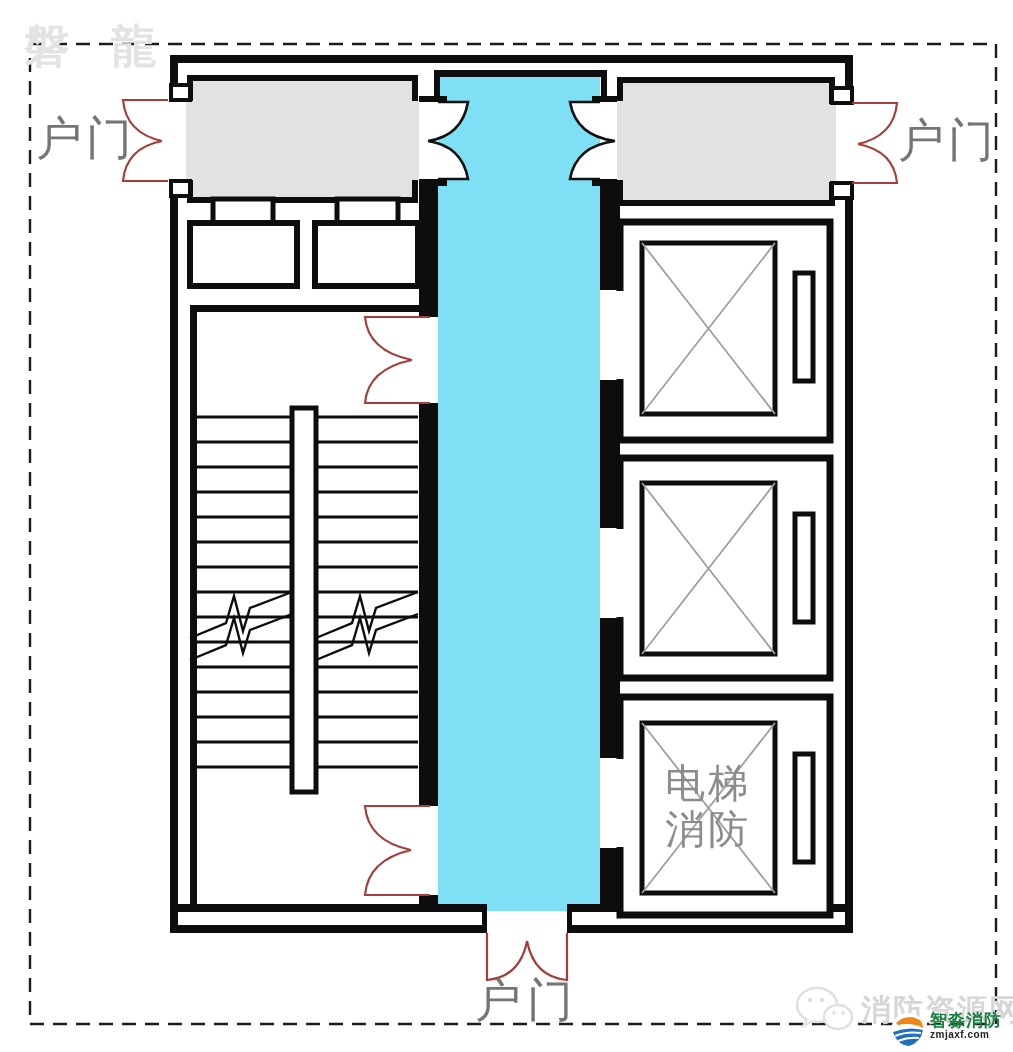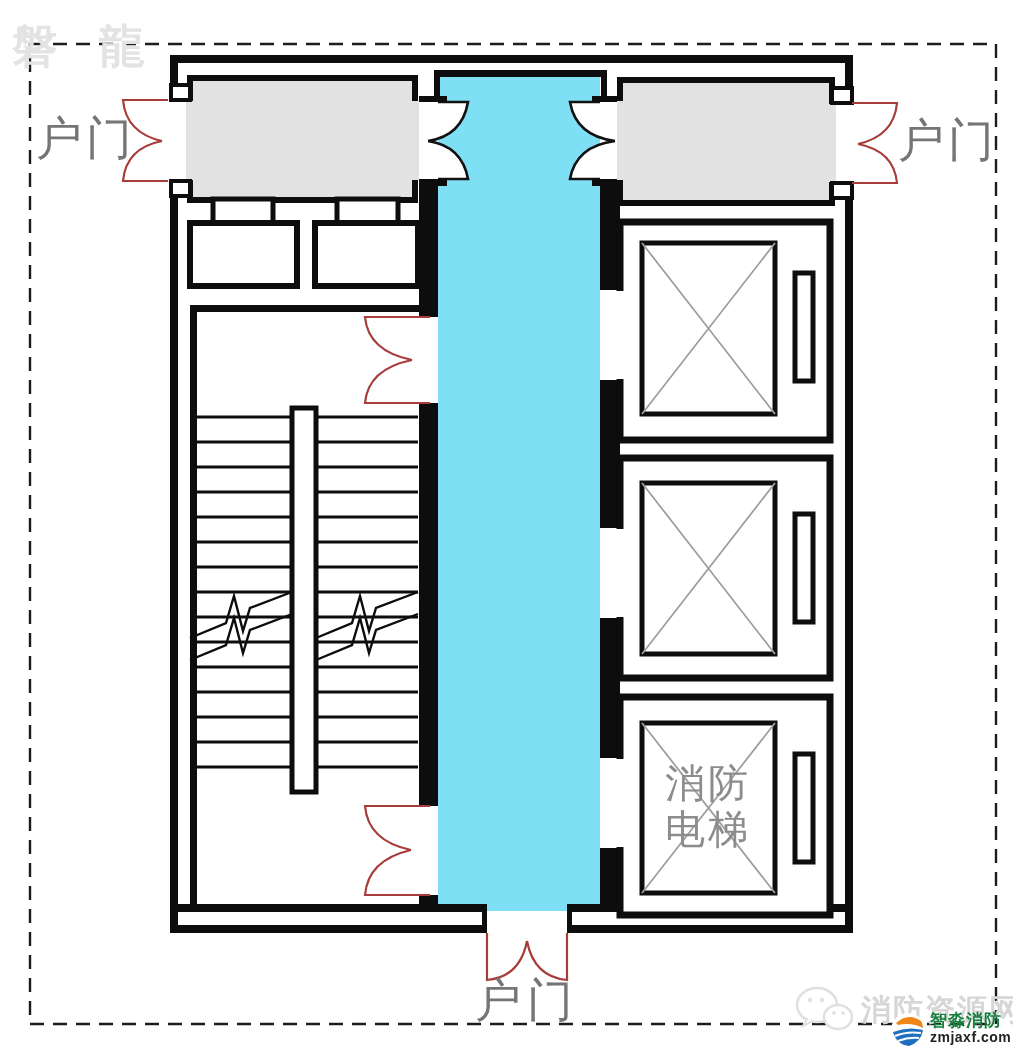--- a/index.html
+++ b/index.html
@@ -14,21 +14,21 @@
   .lbl{
     position:absolute;
     color:#757575;
     font-size:46px;
     letter-spacing:4px;
     white-space:nowrap;
     font-family:Liberation Serif, serif;
   }
   .lbl-bottom{width:200px;text-align:center;letter-spacing:6px;}
   .wm-top{
-    position:absolute;left:12px;top:16px;
+    position:absolute;left:24px;top:16px;
     font-size:46px;font-weight:bold;
     letter-spacing:14px;
     color:#e3e3e3;
     white-space:nowrap;
   }
   .fire-lift-label{
     position:absolute;left:608px;top:760px;width:200px;
     text-align:center;
     color:#8c8c8c;
     font-size:40px;line-height:46px;
@@ -41,21 +41,21 @@
     font-size:30px;font-weight:bold;
     letter-spacing:2px;white-space:nowrap;
   }
   .logo{
     position:absolute;left:890px;top:1012px;
     display:flex;align-items:flex-start;gap:4px;
     background:transparent;
   }
   .logo-text{display:flex;flex-direction:column;line-height:1.05;}
   .logo-name{font-size:17px;font-weight:bold;color:#15803d;letter-spacing:1px;}
-  .logo-domain{font-size:14px;font-weight:bold;color:#222222;letter-spacing:0.5px;}
+  .logo-domain{font-size:10px;font-weight:bold;color:#222222;letter-spacing:0.5px;}
 </style>
 </head>
 <body>
 
 <div class="canvas">
 
   <svg class="plan" width="1013" height="1052" viewBox="0 0 1013 1052">
 
     <rect x="30" y="44" width="966" height="980" fill="none" stroke="#1c1c1c" stroke-width="2.4" stroke-dasharray="14 9"></rect>
 
@@ -185,22 +185,22 @@
     </g>
   </svg>
 
   <div class="wm-top">磐 龍</div>
 
   <div class="lbl" style="left:36px;top:108px;">户门</div>
   <div class="lbl" style="left:898px;top:110px;">户门</div>
   <div class="lbl lbl-bottom" style="left:427px;top:970px;">户门</div>
 
   <div class="fire-lift-label">
+    <div>电梯</div>
     <div>消防</div>
-    <div>电梯</div>
   </div>
 
   <div class="footer-wm">
     <svg width="62" height="48" viewBox="0 0 62 48">
       <ellipse cx="24" cy="19" rx="20" ry="17" fill="#ffffff" stroke="#e0e0e0" stroke-width="2.5"></ellipse>
       <ellipse cx="45" cy="31" rx="14" ry="12" fill="#ffffff" stroke="#e0e0e0" stroke-width="2.5"></ellipse>
       <circle cx="17" cy="14" r="2.2" fill="#e0e0e0"></circle>
       <circle cx="29" cy="14" r="2.2" fill="#e0e0e0"></circle>
       <circle cx="41" cy="27" r="1.8" fill="#e0e0e0"></circle>
       <circle cx="50" cy="27" r="1.8" fill="#e0e0e0"></circle>

